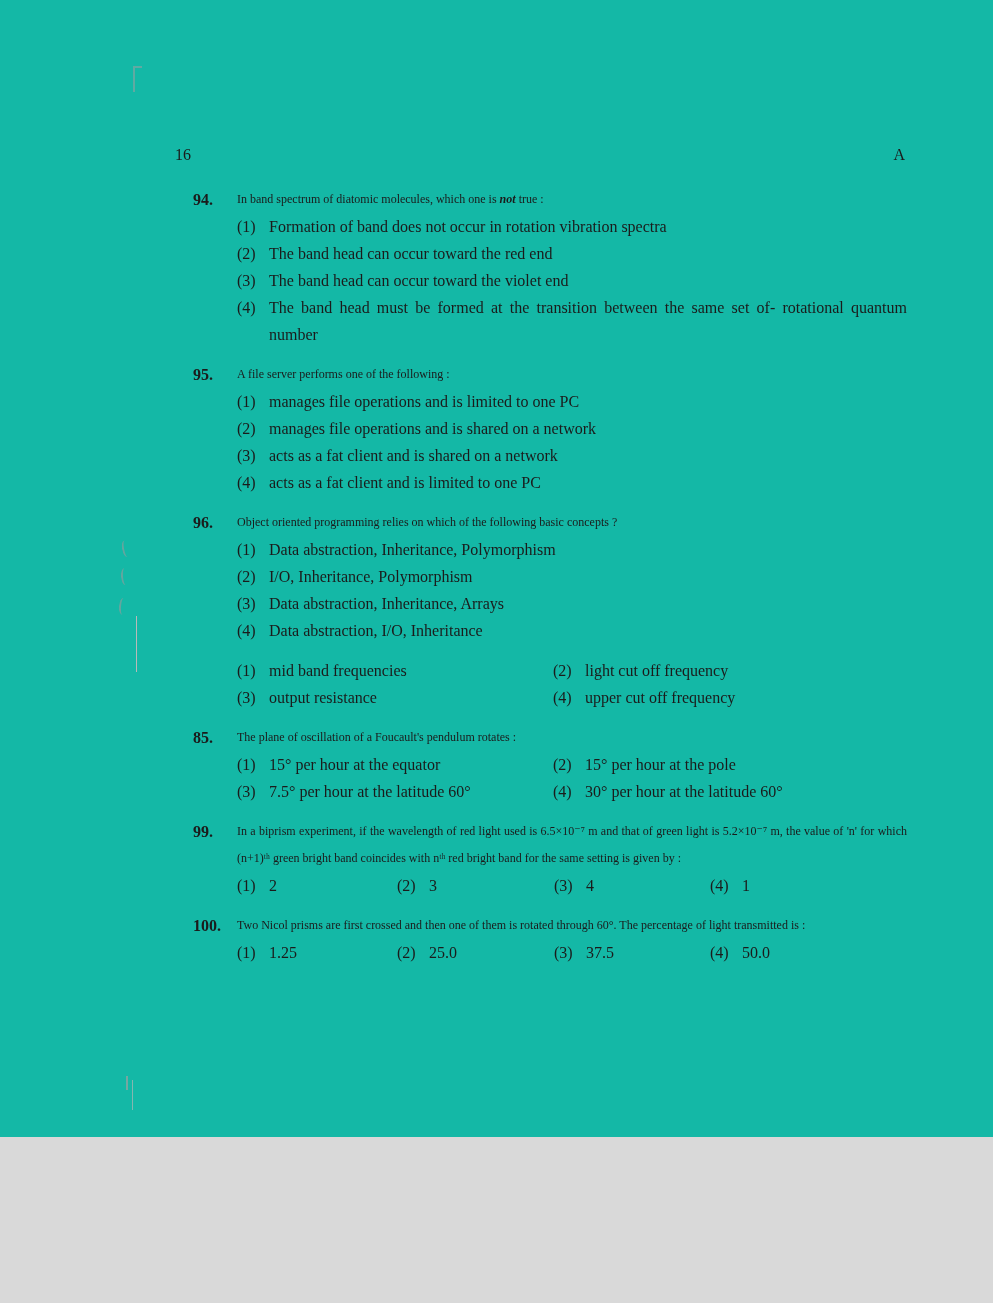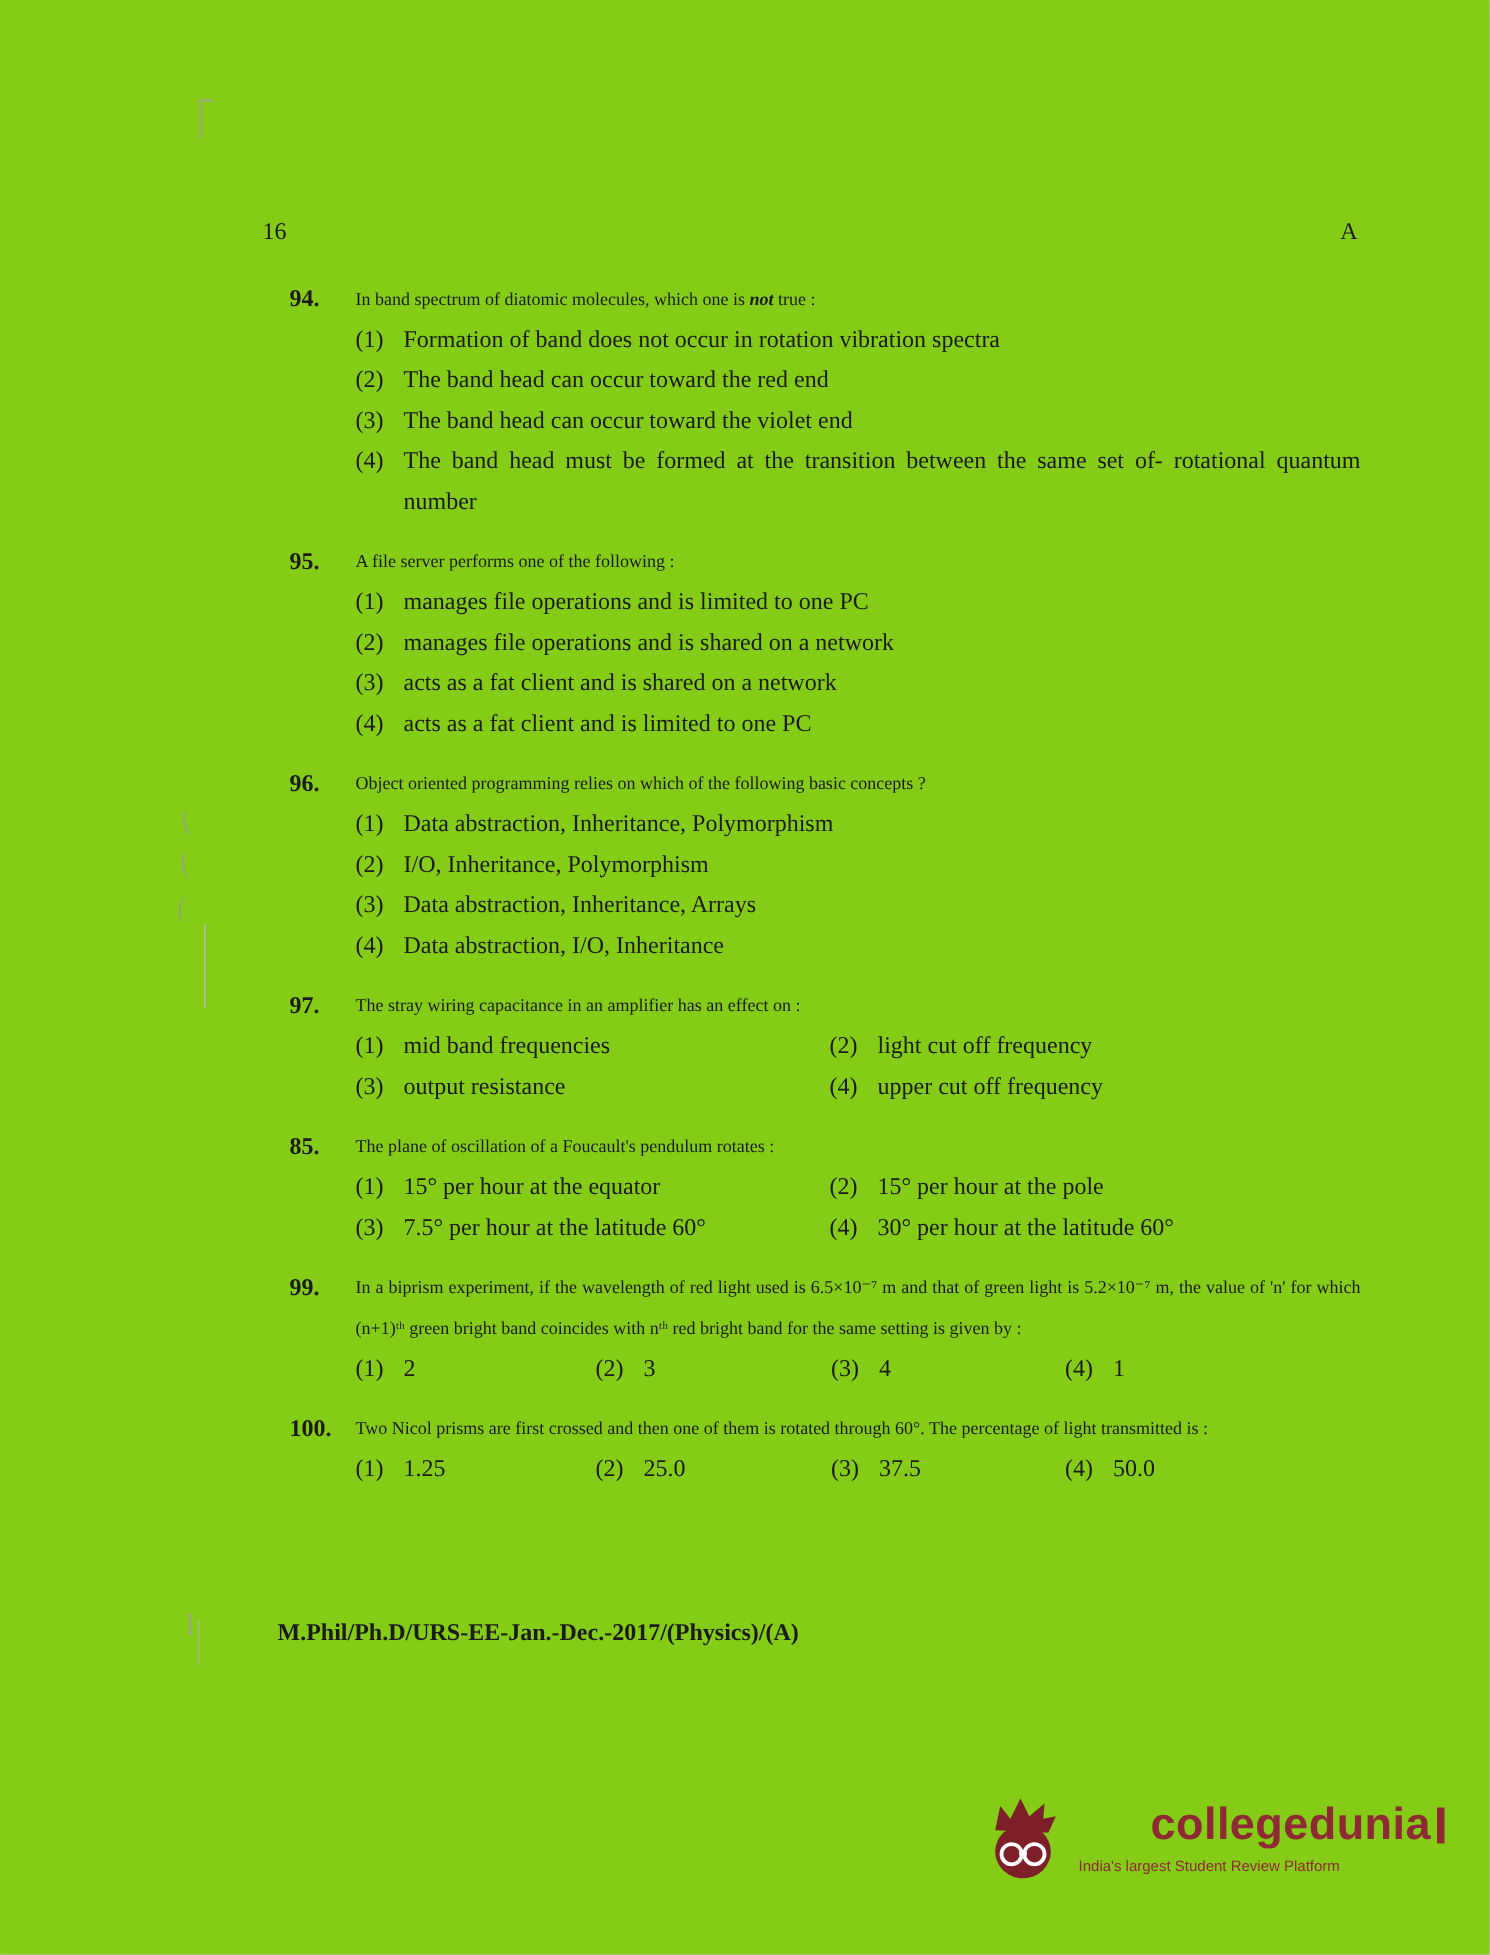--- a/index.html
+++ b/index.html
@@ -1,21 +1,21 @@
 <!DOCTYPE html>
 <html style="--brand: #8e2a33;"><head>
 <meta charset="utf-8">
 <style>
   * { margin:0; padding:0; box-sizing:border-box; }
   html,body { background:#d9d9d9; }
   .sheet {
     position:relative;
-    width:993px; height:1303px;
+    width:993px; height:1137px;
     margin:0 auto;
-    background:#84cc16;
+    background:#14b8a6;
     color:#1b1b1b;
     font-family:"Liberation Serif","DejaVu Serif",serif;
     overflow:hidden;
     box-shadow:0 0 8px rgba(0,0,0,.3);
   }
   .page-head {
     position:absolute; top:146px; left:175px; width:730px;
     display:flex; justify-content:space-between;
     font-size:16px;
   }
@@ -151,24 +151,20 @@
             <span class="opt-text">Data abstraction, Inheritance, Arrays</span>
           </div>
         <div class="option">
             <span class="opt-label">(4)</span>
             <span class="opt-text">Data abstraction, I/O, Inheritance</span>
           </div>
       </div>
     </section>
 
     <section class="question">
-      <div class="q-row">
-        <span class="q-num">97.</span>
-        <p class="q-text"><span>The stray wiring capacitance in an amplifier has an effect on :</span><em class="q-em"></em><span></span></p>
-      </div>
       <div class="options two-col">
         <div class="option">
             <span class="opt-label">(1)</span>
             <span class="opt-text">mid band frequencies</span>
           </div>
         <div class="option">
             <span class="opt-label">(2)</span>
             <span class="opt-text">light cut off frequency</span>
           </div>
         <div class="option">
@@ -252,21 +248,20 @@
           </div>
         <div class="option">
             <span class="opt-label">(4)</span>
             <span class="opt-text">50.0</span>
           </div>
       </div>
     </section>
 
   </div>
 
-  <div class="footer">M.Phil/Ph.D/URS-EE-Jan.-Dec.-2017/(Physics)/(A)</div>
 
   <div class="logo">
     <svg class="logo-icon" viewBox="0 0 64 70" aria-hidden="true">
       <polygon points="10,28 14,9 22,19 30,3 37,17 49,7 48,19 58,17 52,30" fill="#7c1f28"></polygon>
       <ellipse cx="32" cy="45" rx="22" ry="21" fill="#7c1f28"></ellipse>
       <circle cx="23" cy="47" r="8" fill="#7c1f28" stroke="#ffffff" stroke-width="3"></circle>
       <circle cx="41" cy="47" r="8" fill="#7c1f28" stroke="#ffffff" stroke-width="3"></circle>
       <rect x="29" y="45" width="6" height="3" fill="#ffffff"></rect>
     </svg>
     <div class="logo-textwrap">

